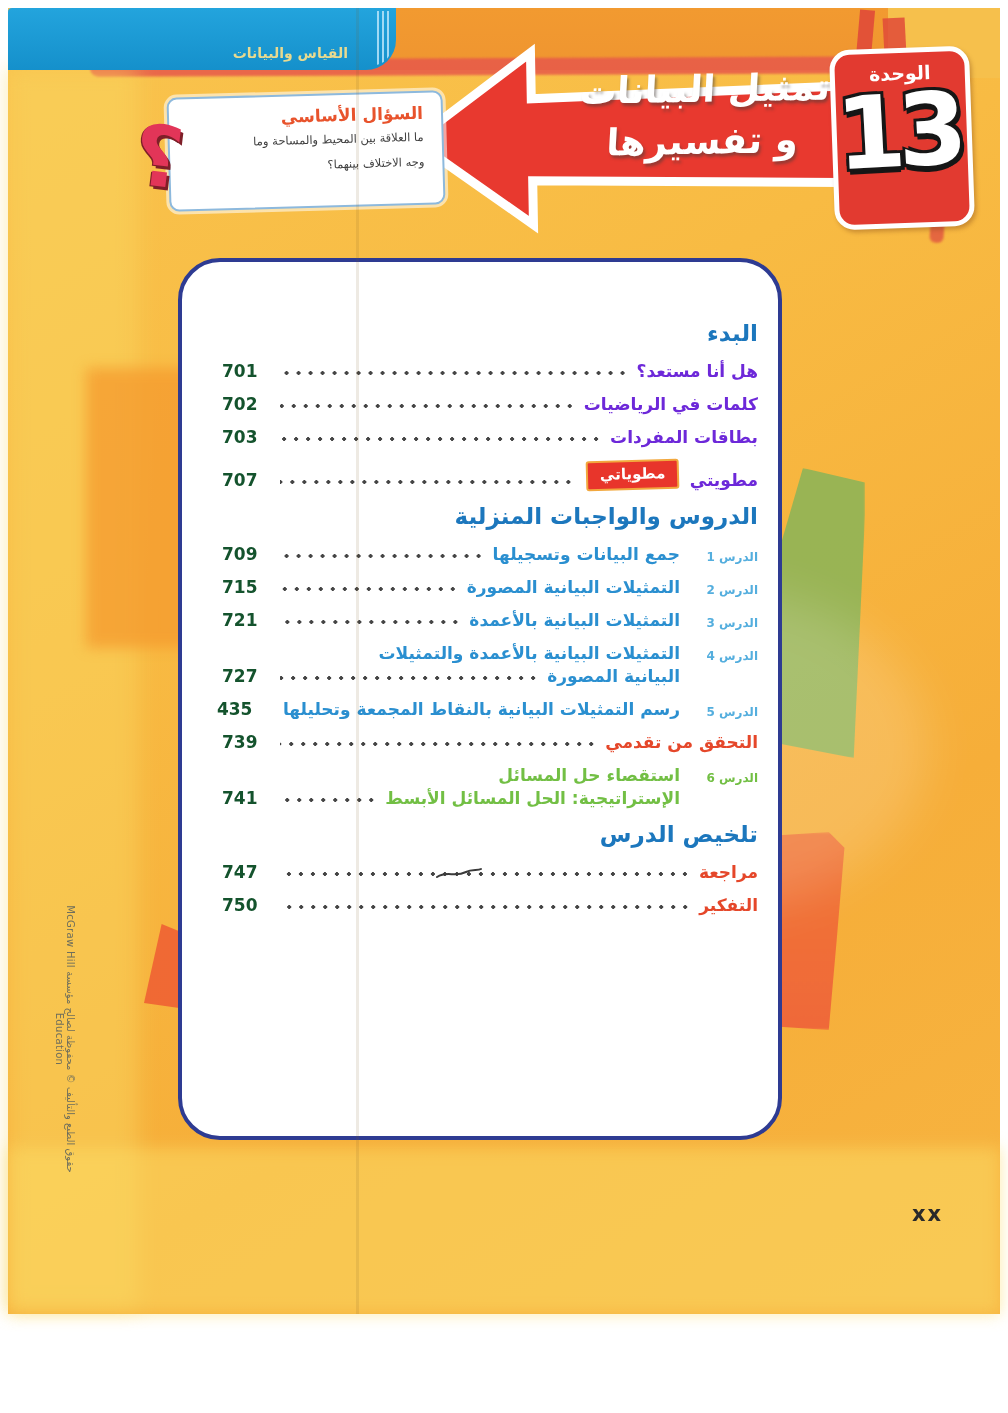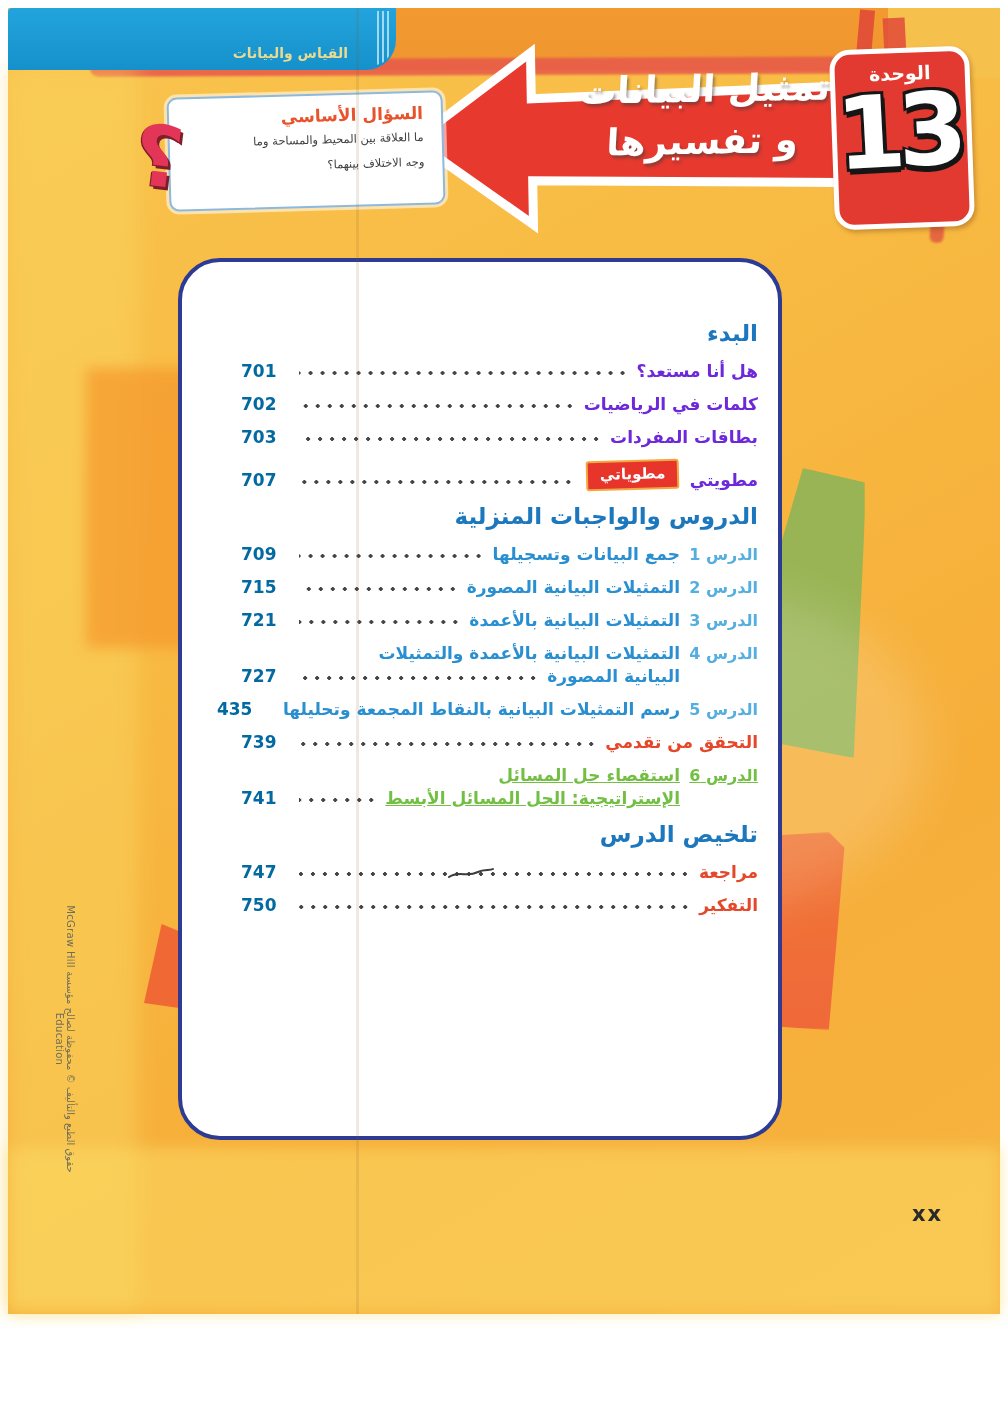--- a/index.html
+++ b/index.html
@@ -54,35 +54,35 @@
   .qbox{position:absolute;left:168px;top:94px;width:272px;height:110px;background:#fff;z-index:5;
         border:2px solid #8db9dd;border-radius:10px;transform:rotate(-1.6deg);direction:rtl;
         box-shadow:0 0 0 3px rgba(255,255,255,.55);}
   .qtitle{color:#e8532c;font-weight:bold;font-size:17px;margin:10px 18px 2px 0;text-align:right;}
   .qline{font-size:11.5px;color:#3f3f3f;text-align:right;padding:0 18px;line-height:2.15;}
   .qmark{position:absolute;left:134px;top:108px;font-size:84px;font-weight:bold;color:#e23558;z-index:6;
         transform:rotate(7deg);text-shadow:3px 3px 0 #7e1f28,-1px 1px 0 #7e1f28;}
   
   .toc-card{position:absolute;left:178px;top:258px;width:604px;height:882px;background:#ffffff;
         border:4px solid #2e3b92;border-radius:42px;z-index:4;box-sizing:border-box;
-        padding:58px 20px 0 59px;direction:rtl;}
+        padding:58px 20px 0 40px;direction:rtl;}
   .sec-title{color:#1c77bd;font-size:23px;font-weight:bold;margin:0 0 15px 0;}
   .sec-title.mid{margin-top:12px;}
   .sec-title.last{}
   .row{display:flex;align-items:flex-end;margin-bottom:13px;}
   .row2a{display:flex;align-items:flex-end;margin-bottom:3px;}
   .label{font-weight:bold;font-size:17px;white-space:nowrap;}
-  .orange{color:#6d28d9;} .red{color:#e5472a;} .green{color:#72bf44;text-decoration:underline;}
+  .orange{color:#6d28d9;} .red{color:#e5472a;} .green{color:#72bf44;}
   .lblue{color:#54aede;} .mblue{color:#2a8fd0;}
-  .lesson-num{width:78px;flex:none;font-weight:bold;font-size:16px;}
+  .lesson-num{width:78px;flex:none;font-weight:bold;font-size:12px;}
   .indent{padding-right:78px;}
   .leader{flex:1;min-width:0;height:16px;margin:0 8px;position:relative;
         background-image:radial-gradient(circle,#454545 1.6px,transparent 2px);
         background-size:12px 12px;background-repeat:repeat-x;background-position:right bottom 2px;}
-  .pagenum{width:50px;flex:none;font-size:17px;font-weight:bold;color:#0369a1;direction:ltr;text-align:left;}
+  .pagenum{width:50px;flex:none;font-size:17px;font-weight:bold;color:#14532d;direction:ltr;text-align:left;}
   .badge{background:#e8352b;color:#fff;font-weight:bold;font-size:15px;padding:3px 12px 5px;
         margin:0 10px 0 4px;border:2px solid #f2a83e;border-radius:3px;transform:rotate(-1.5deg);flex:none;}
   .pen-mark{position:absolute;left:38%;bottom:1px;}
   
   .copyright{position:absolute;left:76px;top:886px;width:306px;font-size:10px;color:#6e6e5c;z-index:5;
         transform:rotate(90deg);transform-origin:0 0;direction:rtl;text-align:center;letter-spacing:.3px;}
   .page-num-xx{position:absolute;left:912px;top:1202px;font-weight:bold;font-size:21px;color:#2a2a2a;
         letter-spacing:2px;z-index:5;}
 </style>
 </head>

